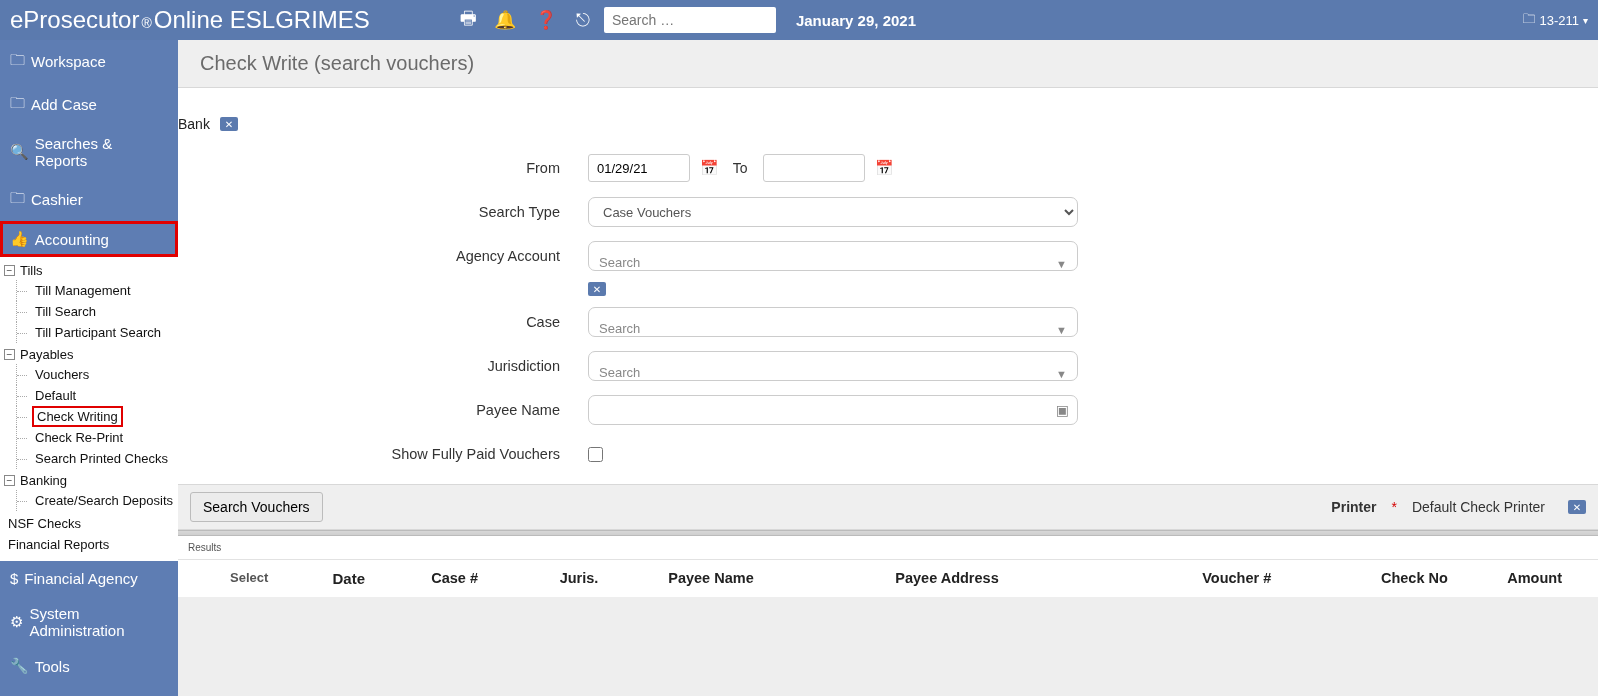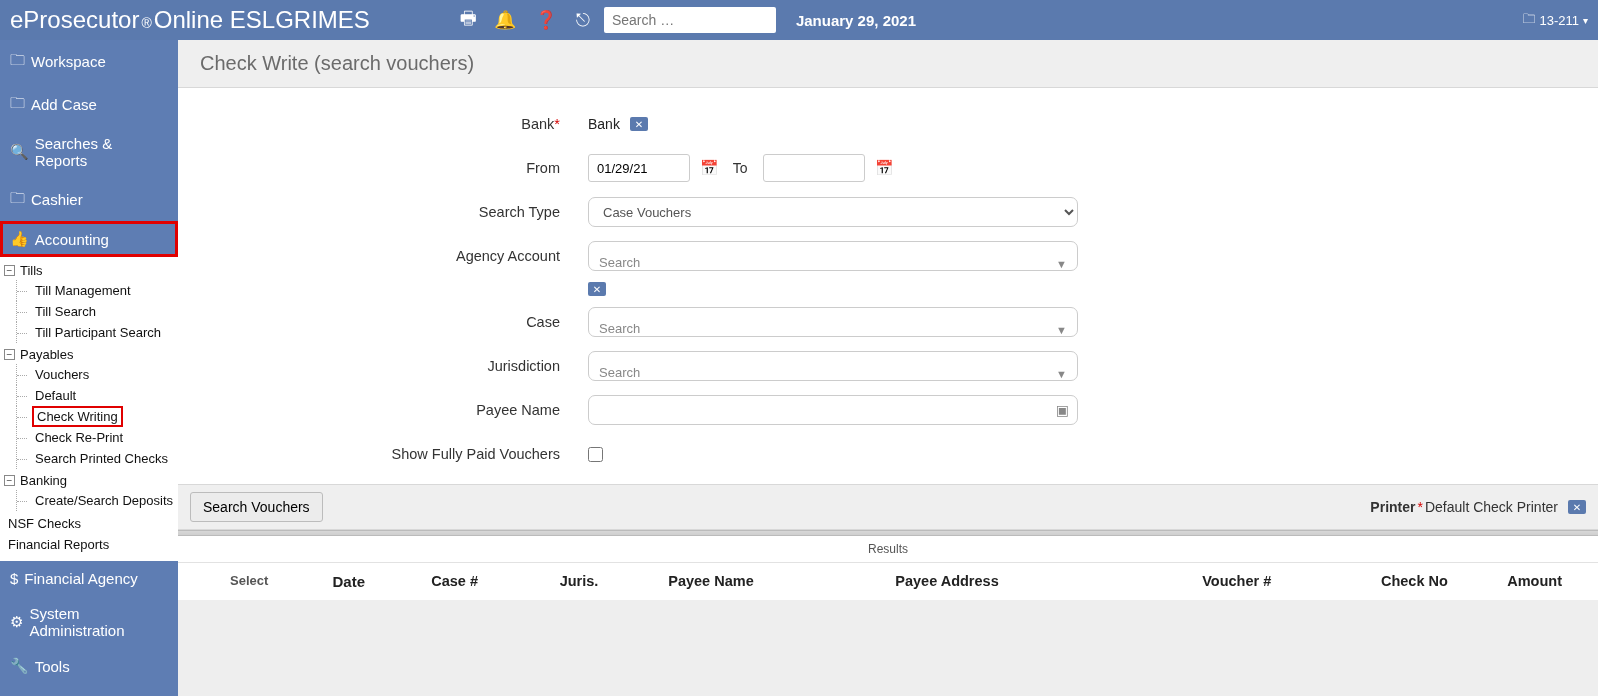--- a/index.html
+++ b/index.html
@@ -52,27 +52,27 @@
   .combo { display:flex; align-items:flex-end; justify-content:space-between; color:#888; cursor:pointer;gap:11px;}
   .combo .dd { color:#888; font-size:11px;}
   .clear-tag { display:inline-flex; align-items:center; justify-content:center; width:18px; height:14px; background:#5b7aae; color:#fff; border-radius:2px; font-size:10px; cursor:pointer;}
   .plain-val { font-size:14px; color:#222; }
   .text-input { position:relative; }
   .text-input .ico { position:absolute; right:8px; top:50%; transform:translateY(-50%); color:#888; font-size:14px;}
   .chk { width:15px; height:15px; }
   
   .action-bar { background:#efefef; border-top:1px solid #d8d8d8; border-bottom:1px solid #d8d8d8; padding:7px 12px; display:flex; align-items:center; }
   .btn { background:#ececec; border:1px solid #bcbcbc; border-radius:3px; padding:6px 12px; font-size:14px; cursor:pointer; }
-  .printer-block { margin-left:auto; display:flex; align-items:center; gap:2px; font-size:14px; color:#333;}
+  .printer-block { margin-left:auto; display:flex; align-items:center; gap:15px; font-size:14px; color:#333;}
   .printer-block .req { color:#d40000; }
   .printer-block .clr { margin-left:8px; }
   
   .strip { height:6px; background:linear-gradient(#d7d7d7,#cfcfcf); border-top:1px solid #bbb; border-bottom:1px solid #bbb;}
   
-  .results-title { padding:6px 10px; font-size:12px; color:#555; border-bottom:1px solid #e2e2e2;text-align:center;}
+  .results-title { padding:6px 10px; font-size:10px; color:#555; border-bottom:1px solid #e2e2e2;}
   .results-header { display:flex; padding:10px 12px; font-weight:700; font-size:14.5px; color:#222; border-bottom:1px solid #eee;}
   .col { padding:0 4px; text-align:left; }
   .col.select { width:120px; text-align:center; border:none; height:auto;}
   .col.date { width:100px; }
   .col.caseno { width:130px; }
   .col.juris { width:110px; }
   .col.payee { width:230px; }
   .col.addr { width:260px; }
   .col.voucher { width:180px; text-align:center;}
   .col.checkno { width:180px; text-align:center;}
@@ -175,21 +175,20 @@
   </div>
   <div class="collapse-ctrl">◀◀</div>
 </div>
 
 <div class="main">
   <div class="page-title-bar">Check Write (search vouchers)</div>
 
   <div class="form-area">
 
     <div class="form-row">
-      <div class="form-label"><span>Bank</span><span class="req">*</span></div>
       <div class="form-ctrl">
         <span class="plain-val">Bank</span>
         <span class="clear-tag">✕</span>
       </div>
     </div>
 
     <div class="form-row">
       <div class="form-label">From</div>
       <div class="form-ctrl">
         <input class="date-input" type="text" value="01/29/21" style="">

